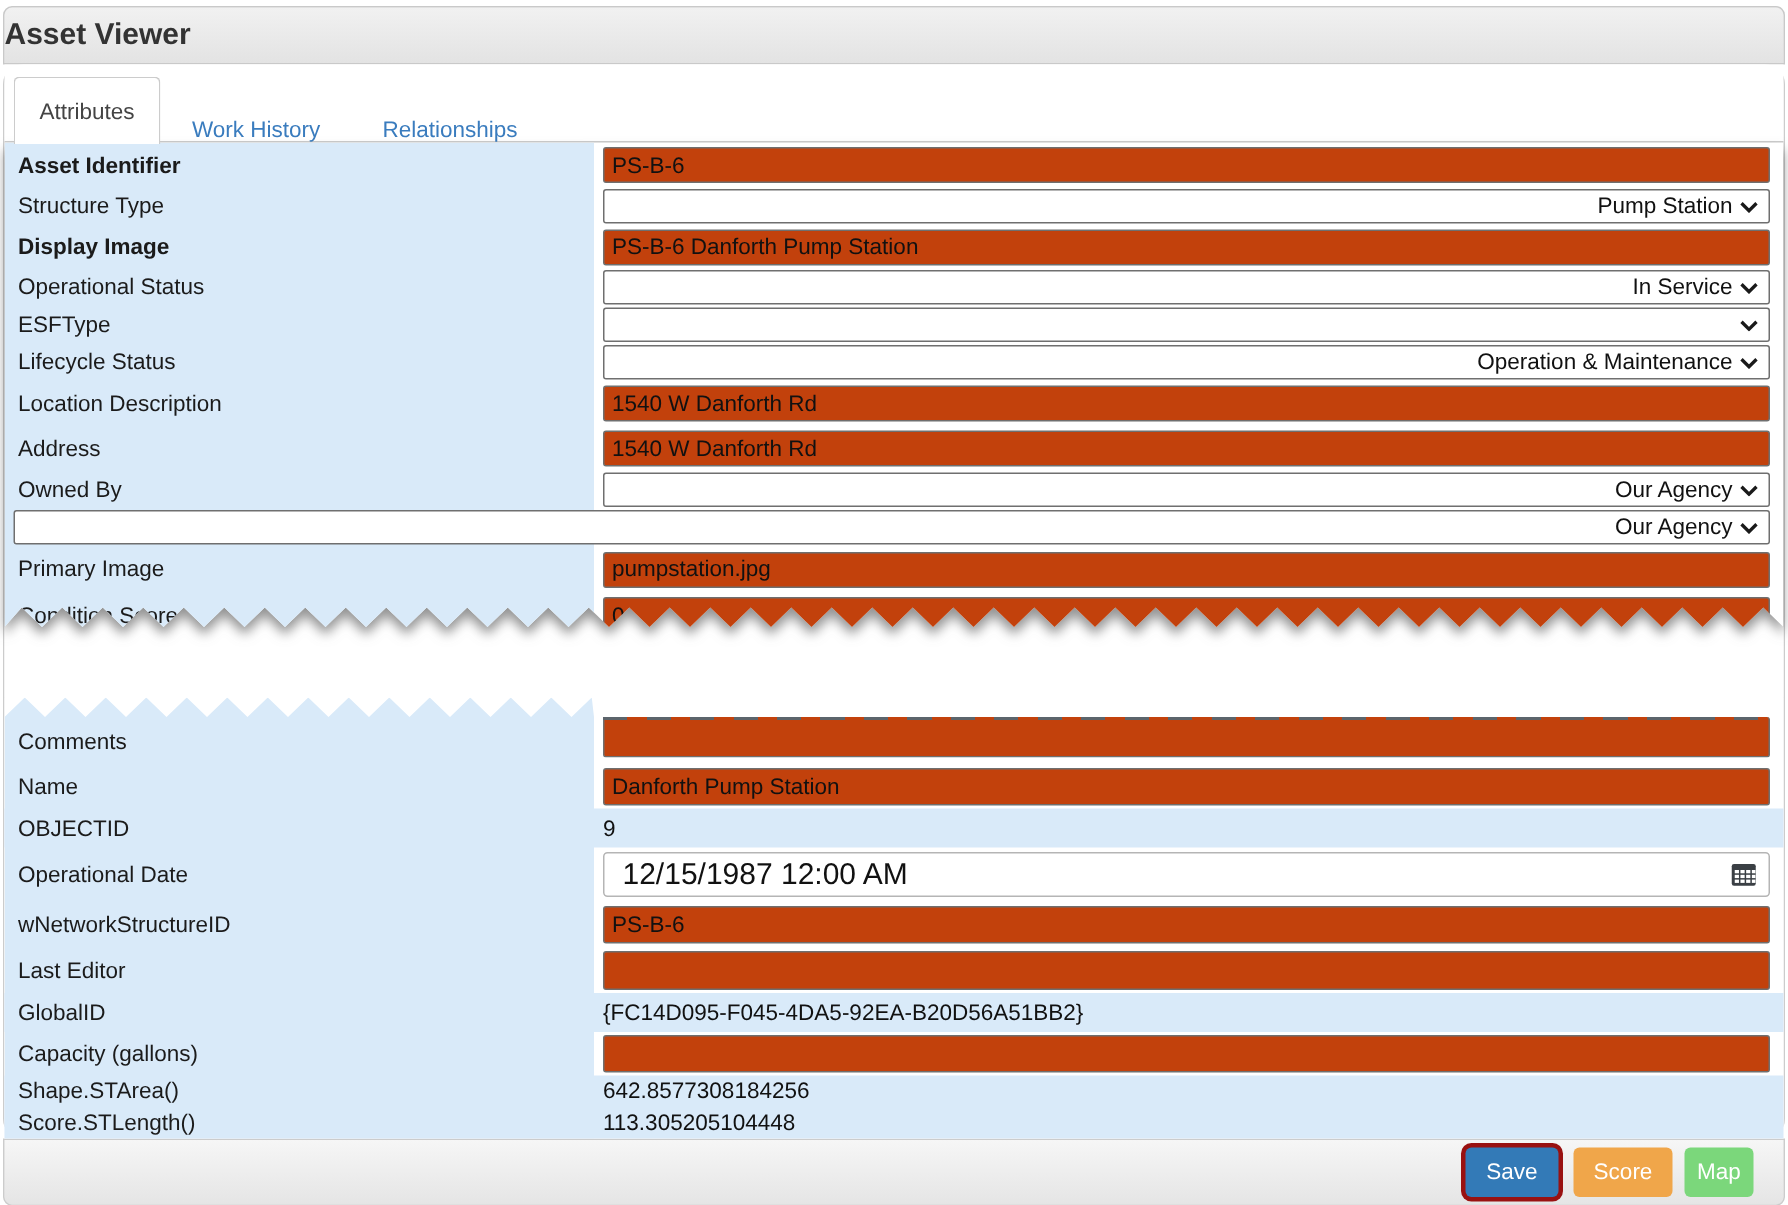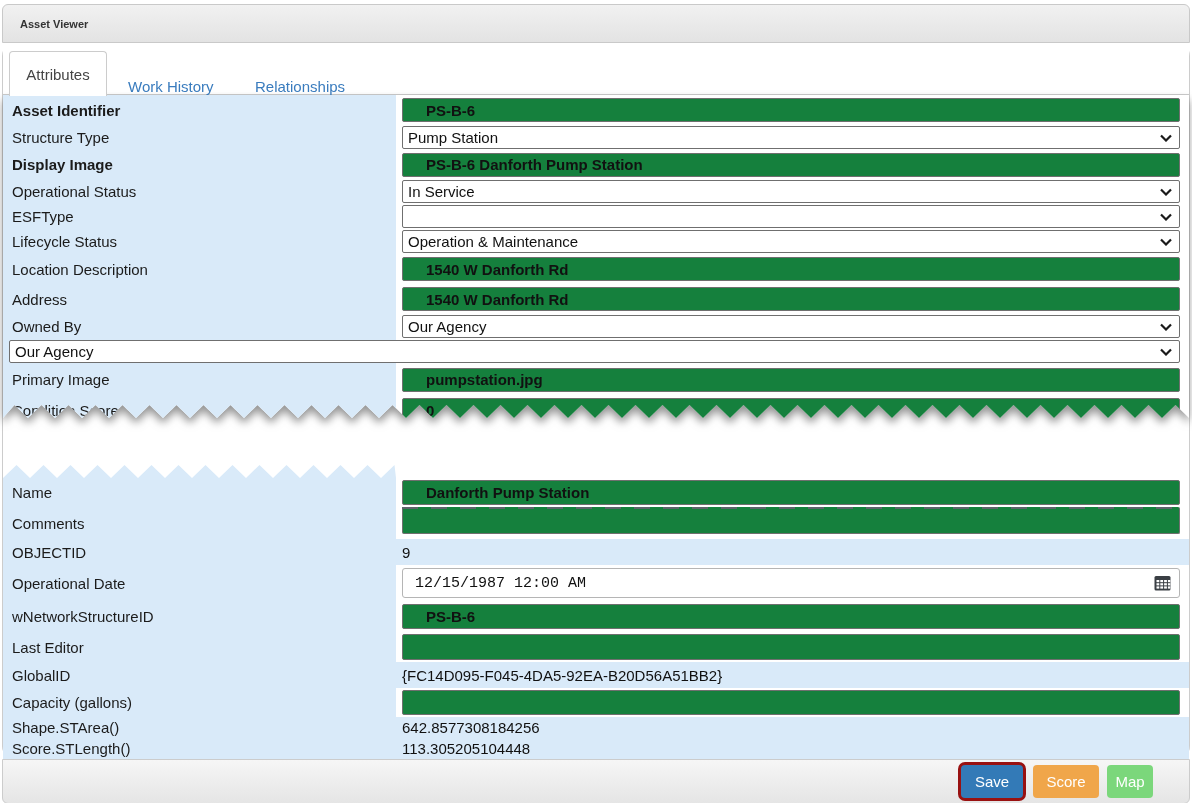--- a/index.html
+++ b/index.html
@@ -4,22 +4,22 @@
 <style>
   * { margin:0; padding:0; box-sizing:border-box; }
   html,body { width:1192px; height:803px; background:#fff; font-family:"Liberation Sans", sans-serif; overflow:hidden; }
 
   .window { position:absolute; left:2px; top:4px; width:1188px; }
 
   
   .titlebar {
     height:39px; background:linear-gradient(#f1f1f1,#e3e3e3);
     border:1px solid #c9c9c9; border-radius:6px 6px 0 0;
-    display:flex; align-items:center; padding-left:17px;
-    font-size:11px; font-weight:bold; color:#333;
+    display:flex; align-items:center; padding-left:0;
+    font-size:20px; font-weight:bold; color:#333;
   }
 
   
   .content { background:#fff; border-left:1px solid #ccc; border-right:1px solid #ccc;border-radius:13px; }
 
   
   .tabbar { position:relative; height:52px; border-bottom:1px solid #ccc; background:#fff; }
   .tab-active {
     position:absolute; left:6px; top:8px; width:98px; height:45px; z-index:2;
     background:#fff; border:1px solid #ccc; border-bottom:none; border-radius:4px 4px 0 0;
@@ -46,47 +46,47 @@
   .ccell { flex:1; display:flex; align-items:center; padding:0 9px 0 6px; }
   .ccell.top-align { align-items:flex-start; }
   .vcell { flex:1; display:flex; align-items:center; padding-left:6px; font-size:15px; color:#111; }
   .frow.ro { background:#d9eaf9; }
 
   .control-wrap { position:relative; width:100%; }
 
   .tinput {
     width:100%; height:24px; border:1px solid #6f6f6f; border-radius:2px;
     font-family:"Liberation Sans", sans-serif; font-size:15px; color:#111;
-    padding:0 23px; background:#15803d; display:block;font-weight:bold;
+    padding:0 5px; background:#c2410c; display:block;
   }
   .tinput.torn { border-top:none; }
   .dash-top { position:absolute; left:0; right:0; top:0; height:2px;
     background:repeating-linear-gradient(90deg,#5c646b 0 16px, transparent 16px 29px); }
 
   .fselect {
     width:100%; height:23px; border:1px solid #6f6f6f; border-radius:2px; background:#fff;
     display:flex; align-items:center; padding:0 24px 0 5px; font-size:15px; color:#111;
-    position:relative; cursor:default;
+    position:relative; cursor:default;justify-content:flex-end;
   }
   .fselect .chev { position:absolute; right:7px; top:50%; transform:translateY(-50%); }
 
   .dinput {
     width:100%; height:30px; border:1px solid #b5b5b5; border-radius:3px;
-    font-family:Liberation Mono, monospace; font-size:15px; color:#111;
+    font-family:Liberation Sans, sans-serif; font-size:20px; color:#111;
     padding:0 30px 0 12px; background:#fff; display:block;
   }
   .cal-icon { position:absolute; right:9px; top:50%; transform:translateY(-50%); }
 
   .gap { height:47px; background:#fff; }
 
   
   .footer {
     height:45px; background:linear-gradient(#f6f6f6,#e5e5e5);
     border:1px solid #ccc; border-radius:0 0 6px 6px;
-    display:flex; align-items:center; justify-content:flex-end; padding-right:36px;
+    display:flex; align-items:center; justify-content:flex-end; padding-right:20px;
   }
   .btn { height:33px; border:none; border-radius:4px; color:#fff; font-size:15px;
     font-family:"Liberation Sans", sans-serif; display:flex; align-items:center;
     justify-content:center; cursor:pointer; }
   .btn-save { width:62px; background:#337ab7; box-shadow:0 0 0 3px #991111; }
   .btn-return { width:66px; background:#f0a64a; margin-left:10px; }
   .btn-map { width:46px; background:#7bd77b; margin-left:8px; }
 </style>
 </head>
 <body>
@@ -228,35 +228,35 @@
             </div>
         </div>
       </div>
     </div>
 
     <div class="gap"></div>
 
     <div class="form-bottom">
       <div class="blue-panel" style="clip-path: polygon(0px 13px, 13.5px 0px, 27px 13px, 40.5px 0px, 54px 13px, 67.5px 0px, 81px 13px, 94.5px 0px, 108px 13px, 121.5px 0px, 135px 13px, 148.5px 0px, 162px 13px, 175.5px 0px, 189px 13px, 202.5px 0px, 216px 13px, 229.5px 0px, 243px 13px, 256.5px 0px, 270px 13px, 283.5px 0px, 297px 13px, 310.5px 0px, 324px 13px, 337.5px 0px, 351px 13px, 364.5px 0px, 378px 13px, 391.5px 0px, 393px 13px, 393px 294px, 0px 294px);"></div>
 
-      <div class="frow h29">
-        <div class="lcell">Name</div>
-        <div class="ccell">
-            <input class="tinput" style="height: 25px;" value="Danforth Pump Station">
-          </div>
-      </div>
-
       <div class="frow h32">
         <div class="lcell">Comments</div>
         <div class="ccell top-align">
           <div class="control-wrap">
             <input class="tinput torn" style="height: 27px;" value="">
             <div class="dash-top"></div>
           </div>
         </div>
+      </div>
+
+      <div class="frow h29">
+        <div class="lcell">Name</div>
+        <div class="ccell">
+            <input class="tinput" style="height: 25px;" value="Danforth Pump Station">
+          </div>
       </div>
 
       <div class="frow ro h26">
         <div class="lcell">OBJECTID</div>
         <div class="vcell">
             <span>9</span>
           </div>
       </div>
 
       <div class="frow h36">

